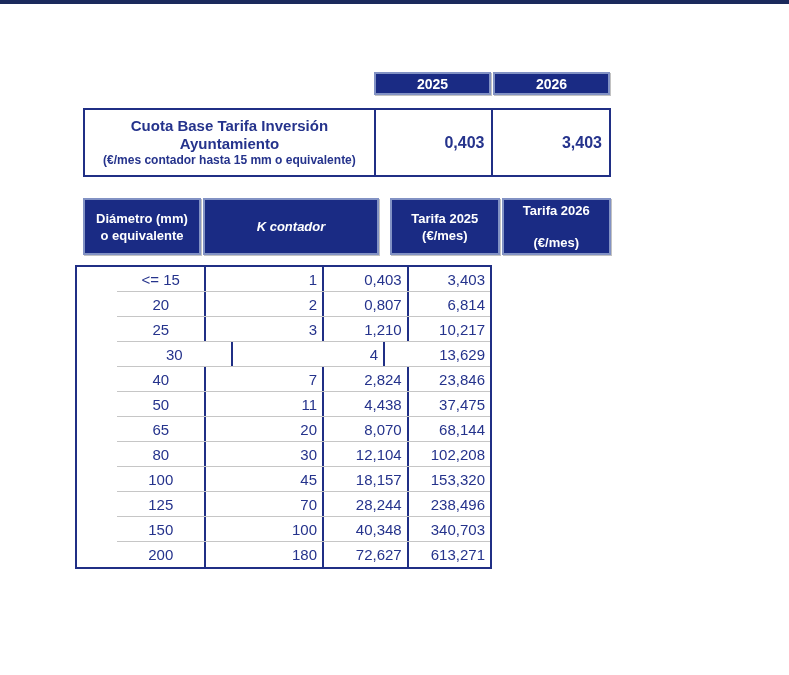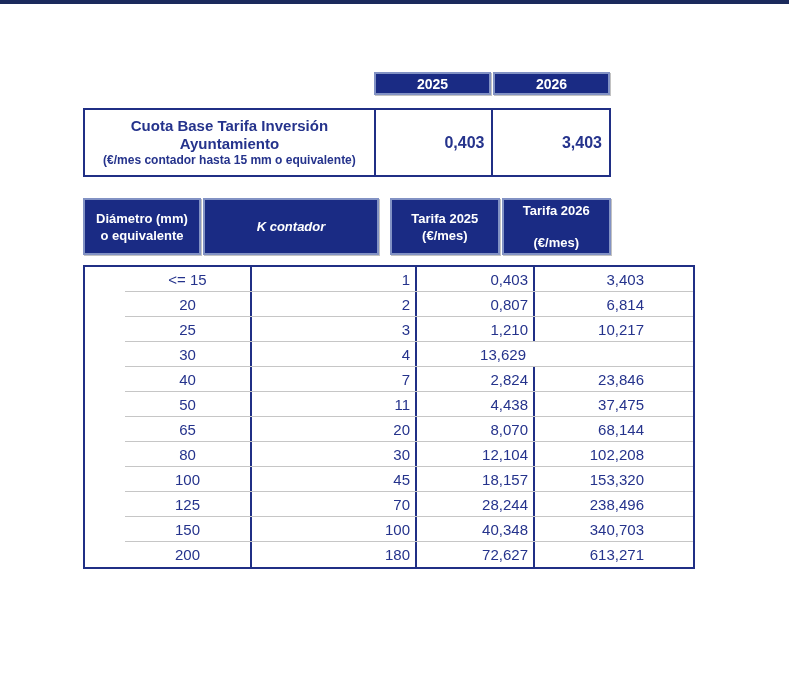--- a/index.html
+++ b/index.html
@@ -41,21 +41,21 @@
   .th{background:var(--navy-fill);border:2px solid var(--light-edge);color:#fff;
     font-size:13px;font-weight:bold;line-height:17px;text-align:center;
     display:flex;flex-direction:column;align-items:center;justify-content:center;
     box-shadow:1px 1px 0 rgba(120,120,120,.45);}
   .th.h1{width:125px;text-align:right;}
   .th.h2{width:187px;font-style:italic;}
   .th.h3{width:116px;margin-left:9px;}
   .th.h4{width:116px;gap:15px;}
 
   
-  .data-table{position:absolute;left:83px;top:265px;width:612px;border:2px solid var(--navy-border);background:#fff;padding-left:40px;}
+  .data-table{position:absolute;left:75px;top:265px;width:417px;border:2px solid var(--navy-border);background:#fff;padding-left:40px;}
   .row{display:flex;height:25px;border-bottom:1px solid var(--gray-line);}
   .row:last-child{border-bottom:none;}
   .cell{display:flex;align-items:center;color:var(--text-navy);font-size:15px;}
   .c-diam{width:125px;justify-content:center;}
   .c-k{width:165px;border-left:2px solid var(--navy-border);justify-content:flex-end;padding-right:5px;}
   .c-t25{width:118px;border-left:2px solid var(--navy-border);justify-content:flex-end;padding-right:5px;}
   .c-t26{width:116px;border-left:2px solid var(--navy-border);justify-content:flex-end;padding-right:5px;}
 </style>
 </head>
 <body>

